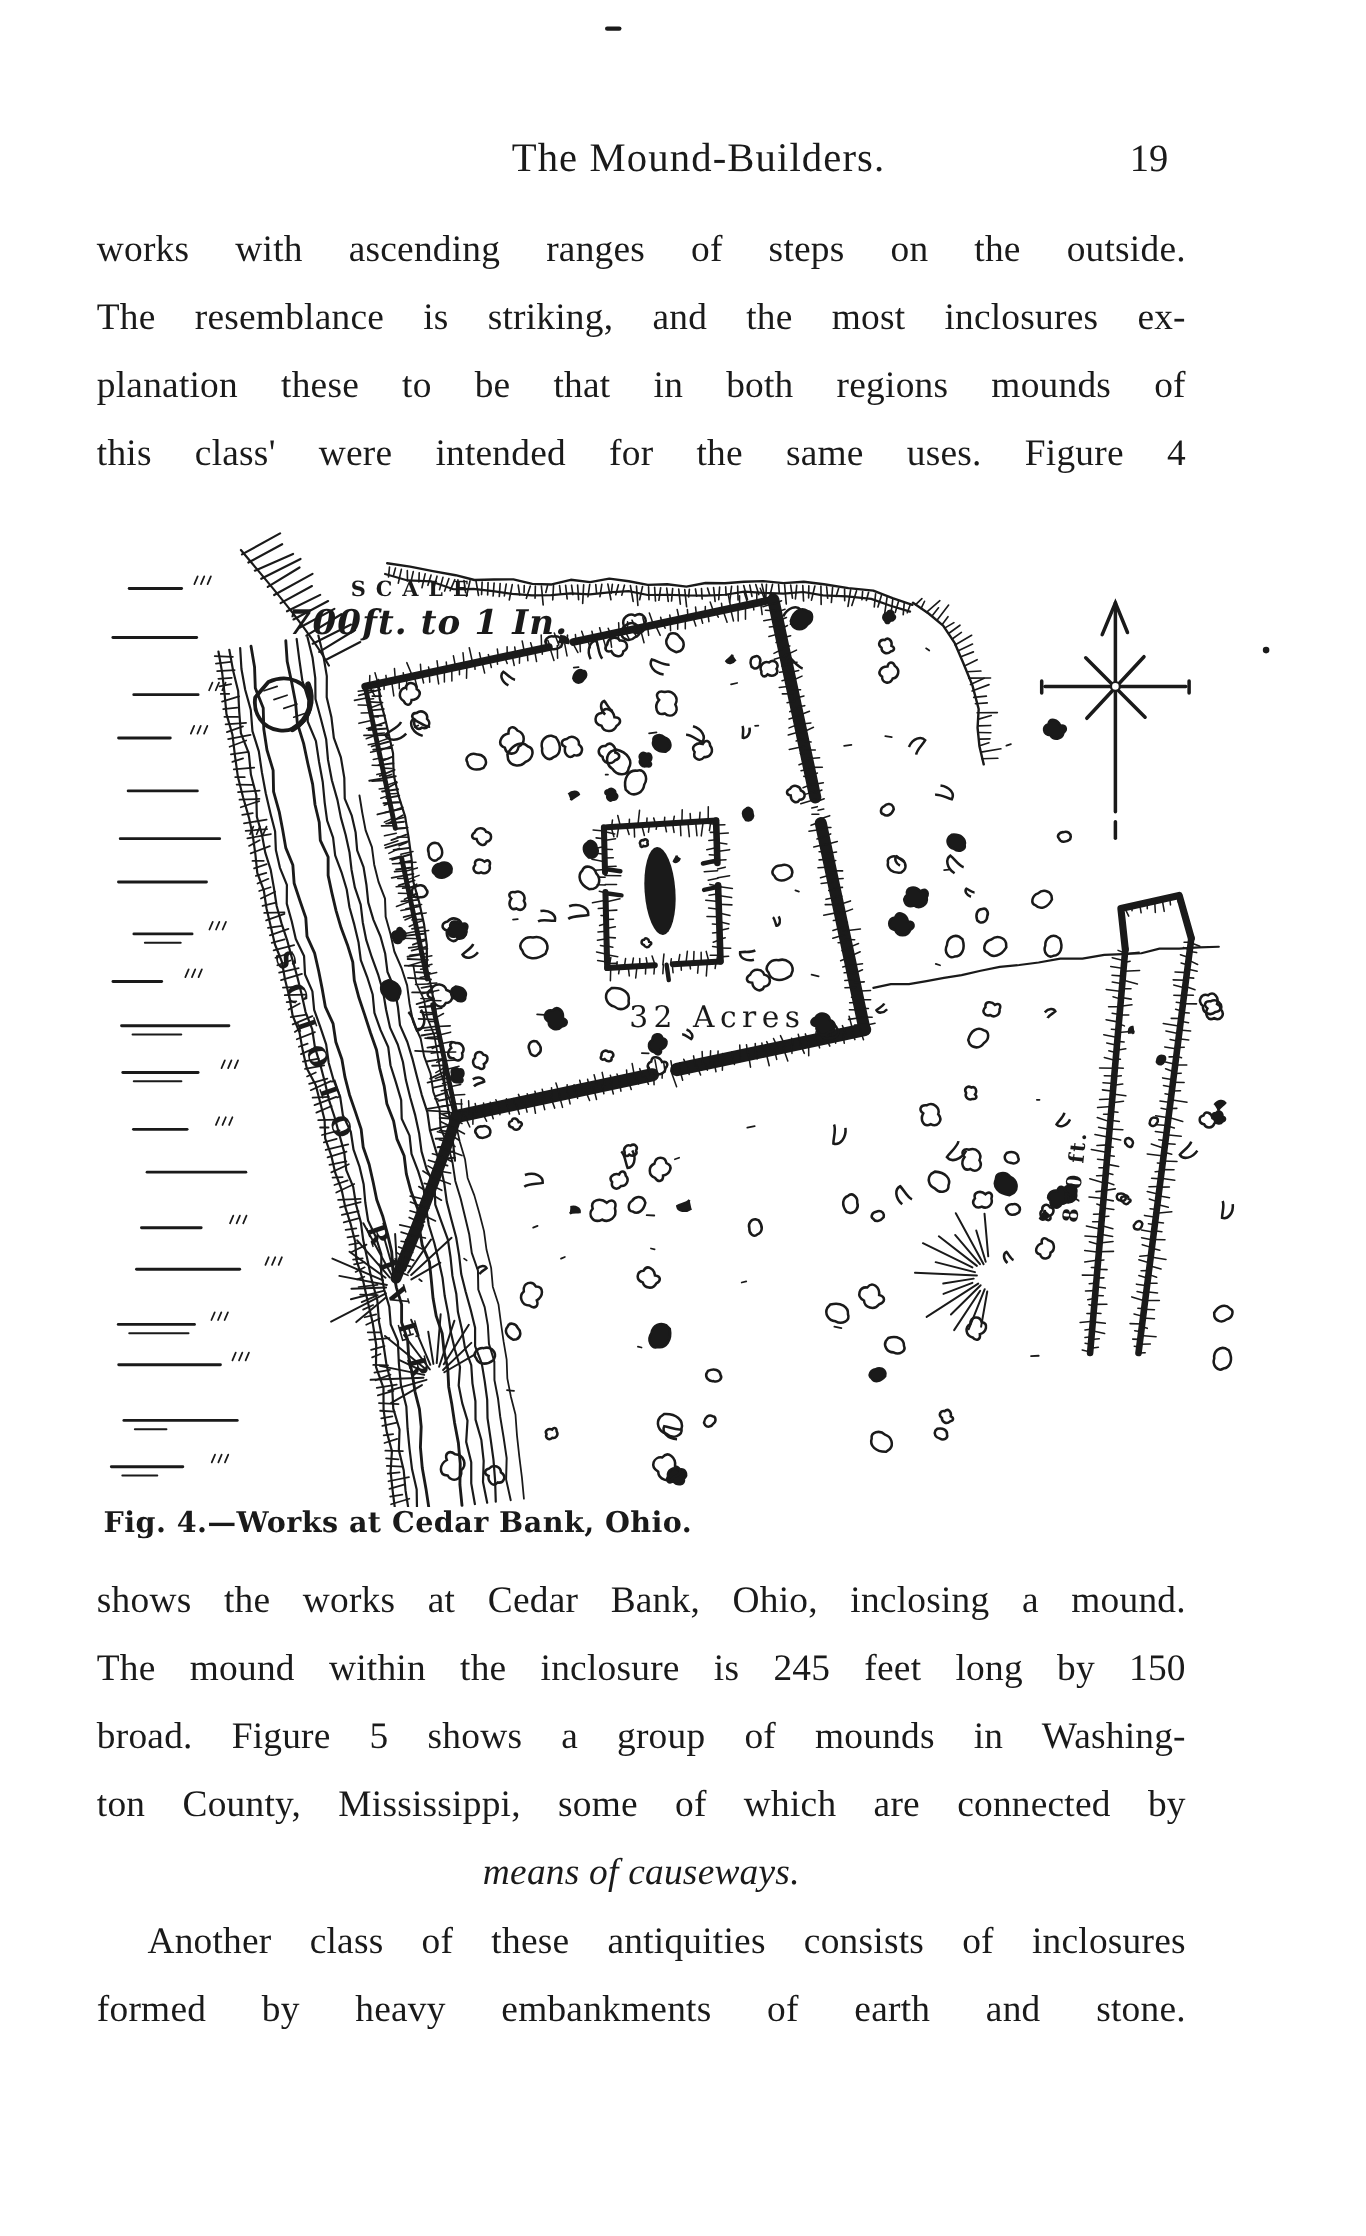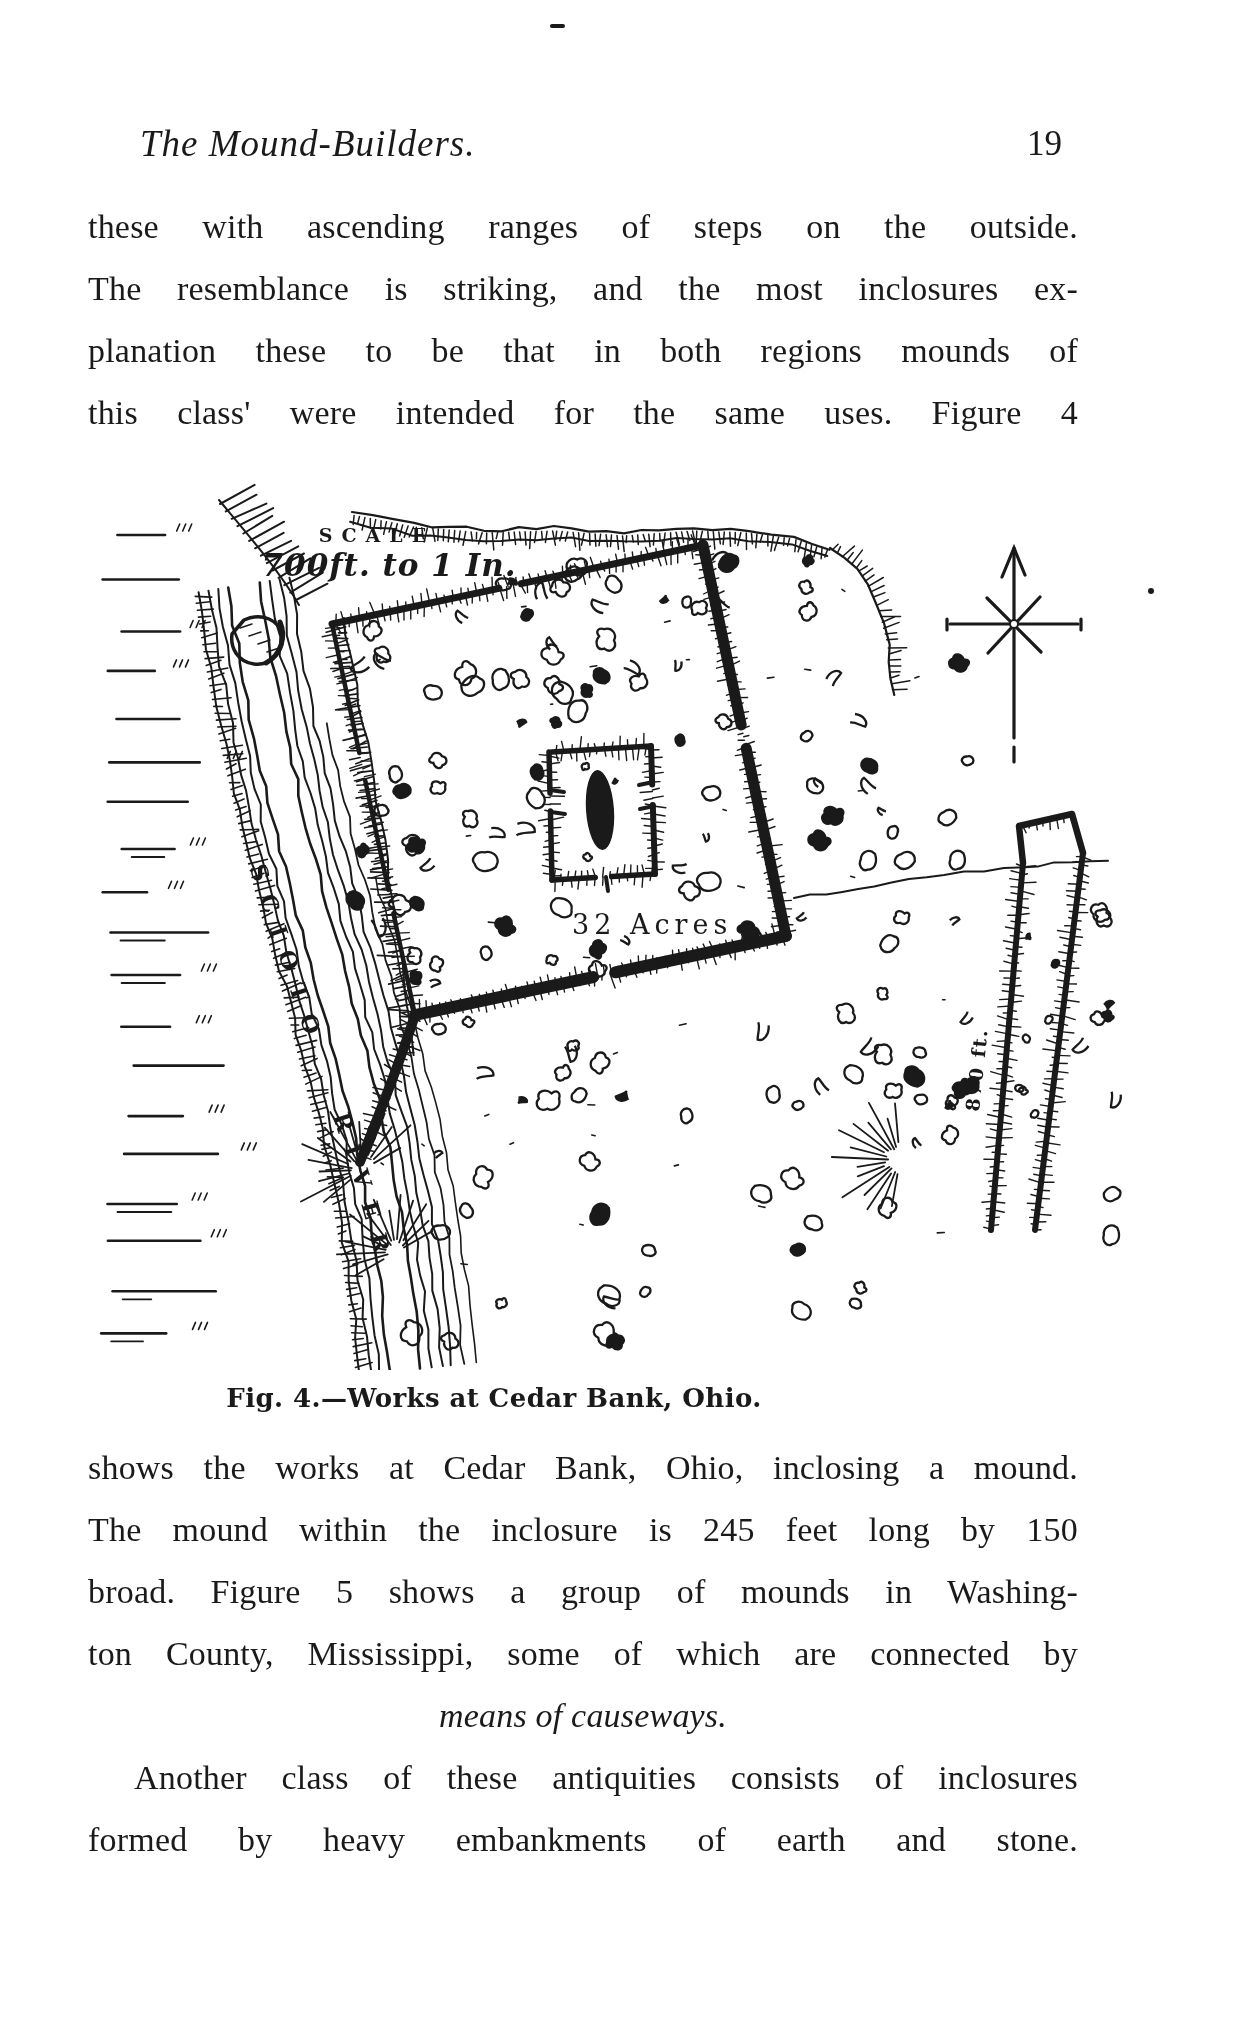--- a/index.html
+++ b/index.html
@@ -3,36 +3,36 @@
 <meta charset="utf-8">
 <style>
   html,body{margin:0;padding:0;}
   body{width:1242px;height:2033px;background:#ffffff;position:relative;
        font-family:"Liberation Serif",serif;color:#1a1a1a;}
   .page{position:relative;width:1242px;height:2033px;background:#ffffff;overflow:hidden;}
   .textcol{margin:0 76px 0 88px;width:990px;position:relative;}
 
   
   .runhead{margin-top:122px;height:48px;position:relative;}
-  .rh-title{position:absolute;left:0;right:0;
+  .rh-title{position:absolute;left:0;right:0;text-align:center;
             transform:translateX(52px);
-            font-style:italic;font-size:37px;letter-spacing:1px;}
+            font-size:37px;letter-spacing:1px;}
   .rh-num{position:absolute;right:16px;top:2px;font-size:35px;}
 
   
   .para{margin-top:26px;}
   .ln{font-size:34px;line-height:62px;white-space:normal;letter-spacing:0.2px;}
   .jl{text-align:justify;text-align-last:justify;}
   .pl{text-align:center;font-style:italic;}
   .indent{padding-left:46px;}
 
   
   .fig{margin-top:26px;position:relative;left:6px;width:1040px;}
   .fig svg{display:block;}
-  .figcap{width:800px;text-align:center;margin-top:13px;
+  .figcap{width:800px;margin-top:0;
           font-weight:bold;font-size:26px;letter-spacing:0.4px;
           font-family:"DejaVu Serif",serif;}
 
   
   .m-scale1{font-family:"DejaVu Serif",serif;font-weight:600;font-size:19px;letter-spacing:9px;}
   .m-scale2{font-family:"DejaVu Serif",serif;font-style:italic;font-weight:700;font-size:31px;letter-spacing:1px;}
   .m-acres{font-family:"DejaVu Serif",serif;font-size:27px;letter-spacing:5px;}
   .m-river{font-family:"DejaVu Serif",serif;font-weight:600;font-size:23px;letter-spacing:15px;word-spacing:46px;}
   .m-avenue{font-family:"DejaVu Serif",serif;font-weight:600;font-size:19px;letter-spacing:2px;}
   svg text{fill:#1a1a1a;}
@@ -50,21 +50,21 @@
   <div class="stray stray-dot"></div>
 
   <div class="textcol">
 
     <div class="runhead">
       <span class="rh-title">The Mound-Builders.</span>
       <span class="rh-num">19</span>
     </div>
 
     <div class="para">
-      <div class="ln jl">these with ascending ranges of steps on the outside.</div>
+      <div class="ln jl">works with ascending ranges of steps on the outside.</div>
       <div class="ln jl">The resemblance is striking, and the most inclosures ex-</div>
       <div class="ln jl">planation these to be that in both regions mounds of</div>
       <div class="ln jl">this class' were intended for the same uses.  Figure 4</div>
     </div>
 
     <figure class="fig" style="margin:26px 0 0 0;">
       <svg id="mapart" width="1040" height="900" viewBox="0 0 1040 900">
         <defs>
           <path id="riverPath" d="M150,380 C185,490 220,590 250,680 C272,745 290,815 302,885"></path>
           <path id="b0" d="M0,0 C4,-6 10,-7 13,-3 C17,-1 15,5 10,6 C6,9 1,7 0,3 Z"></path>

